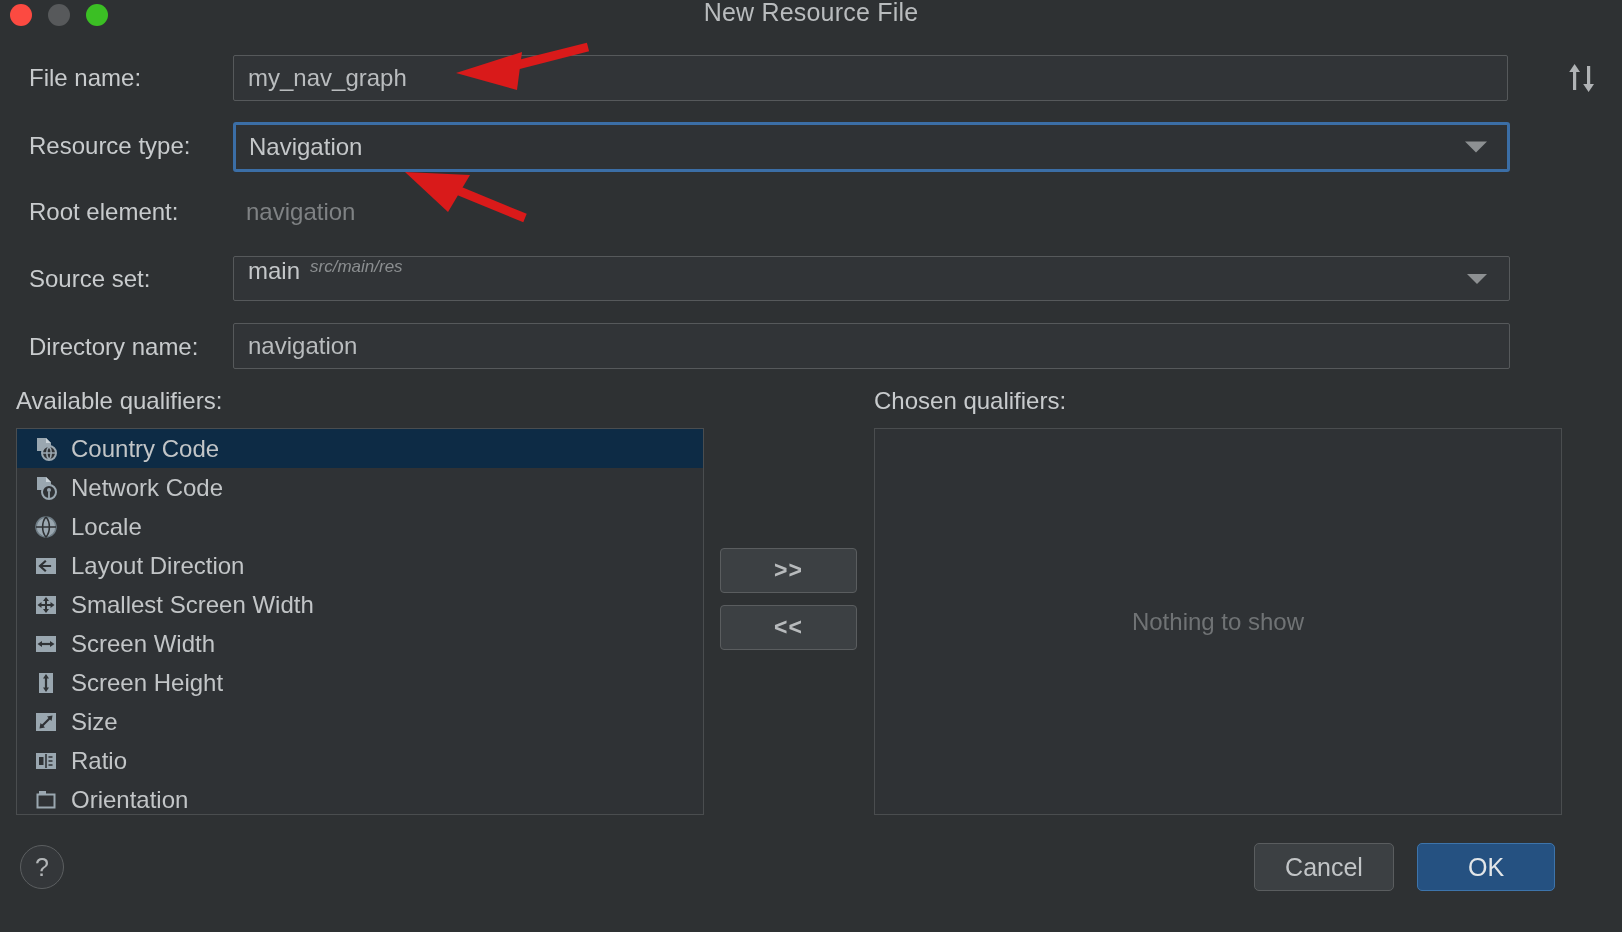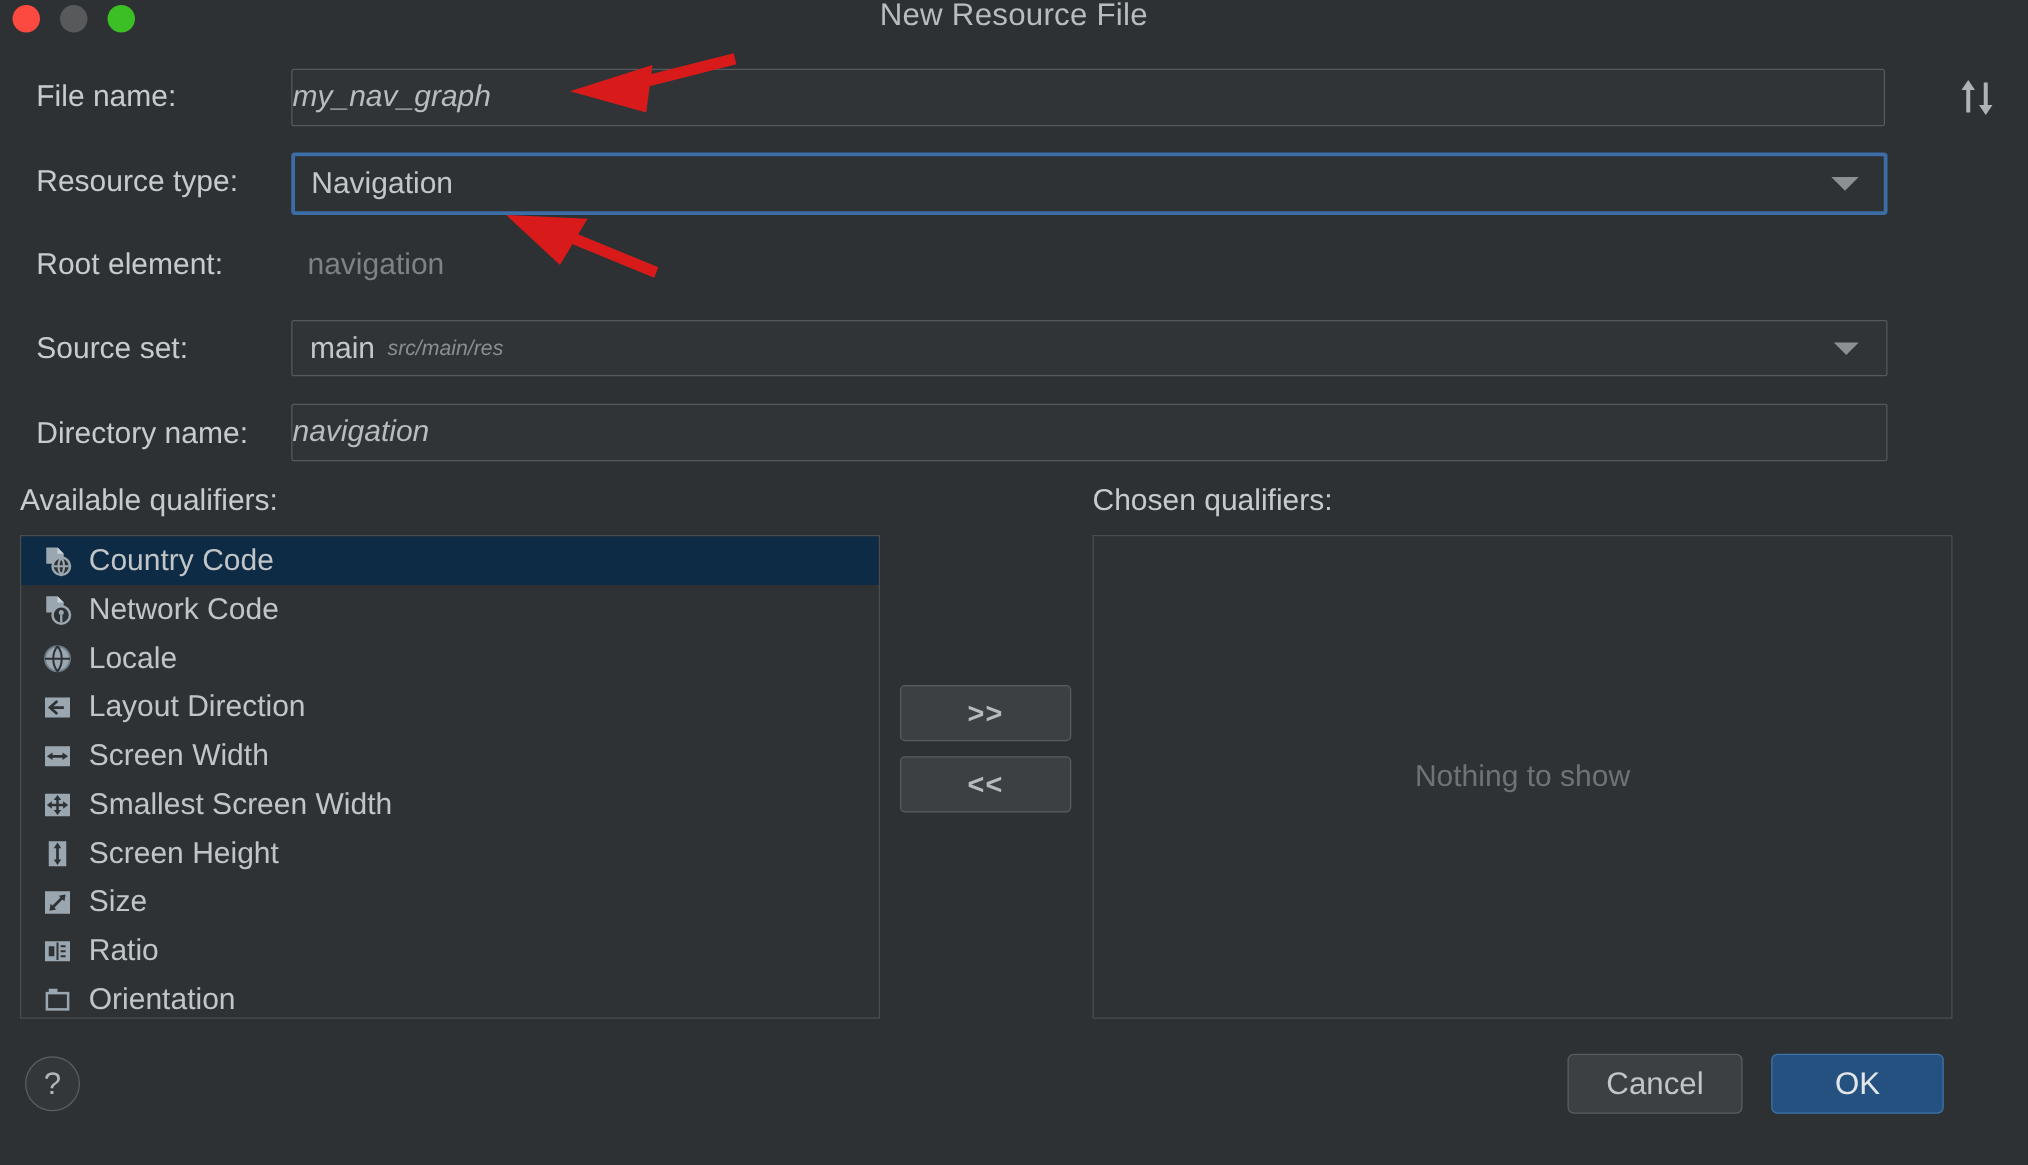--- a/index.html
+++ b/index.html
@@ -35,21 +35,22 @@
   .lbl {
     position: absolute; font-size: 24px; color: #c8cbcd; white-space: nowrap; margin-left: 13px;
   }
 
   .field {
     position: absolute;
     background: #313437;
     border: 1px solid #56595b;
     border-radius: 2px;
     display: flex; align-items: center;
-    font-size: 24px; color: #b9bcbe; font-style: italic;
+    padding-left: 14px;
+    font-size: 24px; color: #b9bcbe;
   }
 
   .combo {
     position: absolute;
     background: #2f3235;
     border: 3px solid #3b6ea6;
     border-radius: 3px;
     display: flex; align-items: center;
     padding-left: 13px;
     font-size: 24px; color: #c4c7c9;
@@ -60,21 +61,21 @@
     width: 0; height: 0;
     border-left: 11px solid transparent;
     border-right: 11px solid transparent;
     border-top: 11px solid #8d9092;
   }
   .combo2 {
     position: absolute;
     background: #313437;
     border: 1px solid #56595b;
     border-radius: 2px;
-    display: flex; align-items: center;
+    display: flex; align-items: flex-start;
     padding-left: 14px;
     font-size: 24px; color: #c4c7c9;
   }
   .combo2 .sub {
     font-style: italic; color: #8b8e90; margin-left: 10px; font-size: 17px;
   }
   .combo2-arrow {
     position: absolute; right: 22px; top: 50%;
     transform: translateY(-50%);
     width: 0; height: 0;
@@ -236,40 +237,40 @@
       </div>
       <div class="litem">
         <svg class="licon" viewBox="0 0 26 26">
           <rect x="3" y="5" width="20" height="16" fill="#9aa7b0"></rect>
                 <path d="M17 13 h-9 M12 8.5 L7 13 l5 4.5" stroke="#2f3235" stroke-width="2.2" fill="none" stroke-linecap="square"></path>
         </svg>
         <span>Layout Direction</span>
       </div>
       <div class="litem">
         <svg class="licon" viewBox="0 0 26 26">
-          <rect x="3" y="5" width="20" height="16" fill="#9aa7b0"></rect>
-                <path d="M7 13 h12" stroke="#2f3235" stroke-width="2.2"></path>
-                <polygon points="4.5,13 9,16 9,10" fill="#2f3235"></polygon>
-                <polygon points="21.5,13 17,16 17,10" fill="#2f3235"></polygon>
-        </svg>
-        <span>Screen Width</span>
-      </div>
-      <div class="litem">
-        <svg class="licon" viewBox="0 0 26 26">
           <rect x="3" y="4" width="20" height="18" fill="#9aa7b0"></rect>
                 <path d="M13 6.5 v13 M6.5 13 h13" stroke="#2f3235" stroke-width="2"></path>
                 <polygon points="13,5 16,9 10,9" fill="#2f3235"></polygon>
                 <polygon points="13,21 16,17 10,17" fill="#2f3235"></polygon>
                 <polygon points="4.5,13 8.5,16 8.5,10" fill="#2f3235"></polygon>
                 <polygon points="21.5,13 17.5,16 17.5,10" fill="#2f3235"></polygon>
         </svg>
         <span>Smallest Screen Width</span>
       </div>
       <div class="litem">
         <svg class="licon" viewBox="0 0 26 26">
+          <rect x="3" y="5" width="20" height="16" fill="#9aa7b0"></rect>
+                <path d="M7 13 h12" stroke="#2f3235" stroke-width="2.2"></path>
+                <polygon points="4.5,13 9,16 9,10" fill="#2f3235"></polygon>
+                <polygon points="21.5,13 17,16 17,10" fill="#2f3235"></polygon>
+        </svg>
+        <span>Screen Width</span>
+      </div>
+      <div class="litem">
+        <svg class="licon" viewBox="0 0 26 26">
           <rect x="6" y="3" width="14" height="20" fill="#9aa7b0"></rect>
                 <path d="M13 7 v12" stroke="#2f3235" stroke-width="2.2"></path>
                 <polygon points="13,4 16,8.5 10,8.5" fill="#2f3235"></polygon>
                 <polygon points="13,22 16,17.5 10,17.5" fill="#2f3235"></polygon>
         </svg>
         <span>Screen Height</span>
       </div>
       <div class="litem">
         <svg class="licon" viewBox="0 0 26 26">
           <rect x="3" y="4" width="20" height="18" fill="#9aa7b0"></rect>

